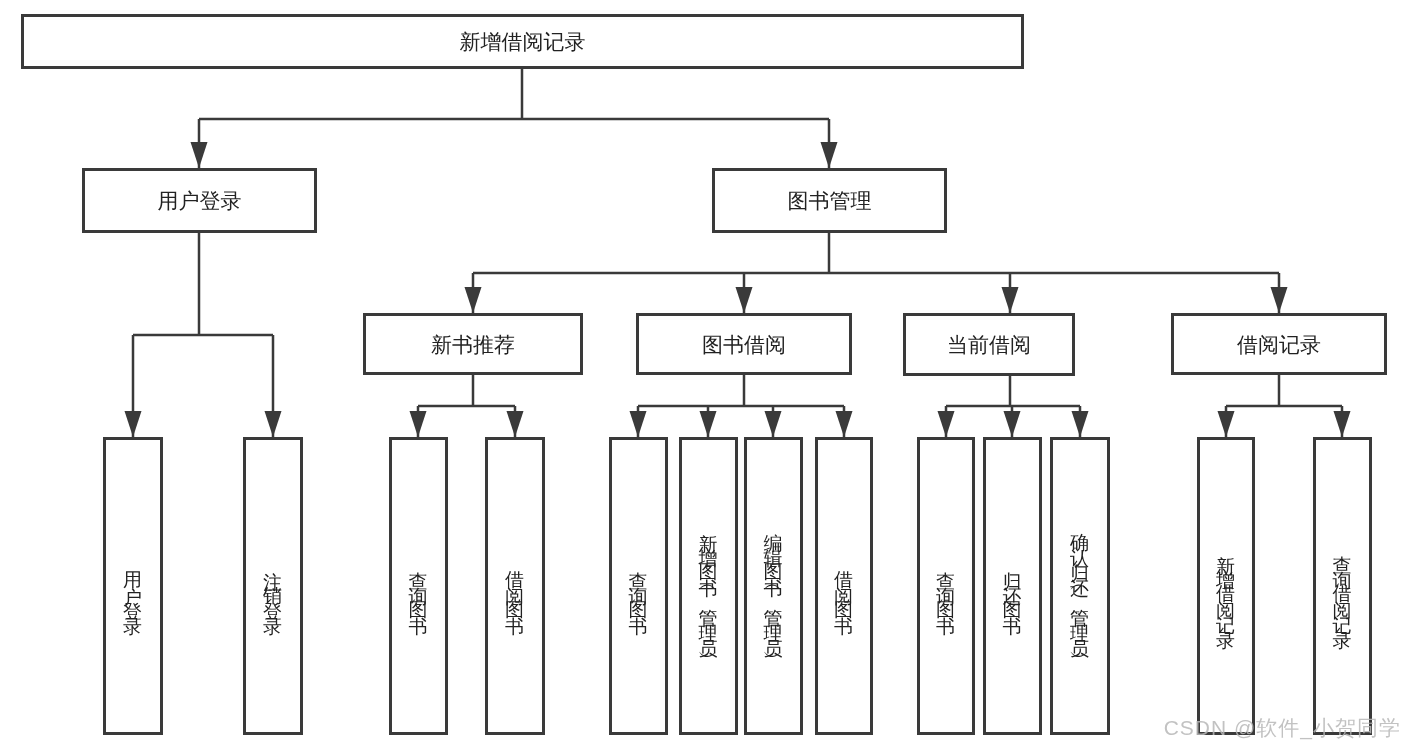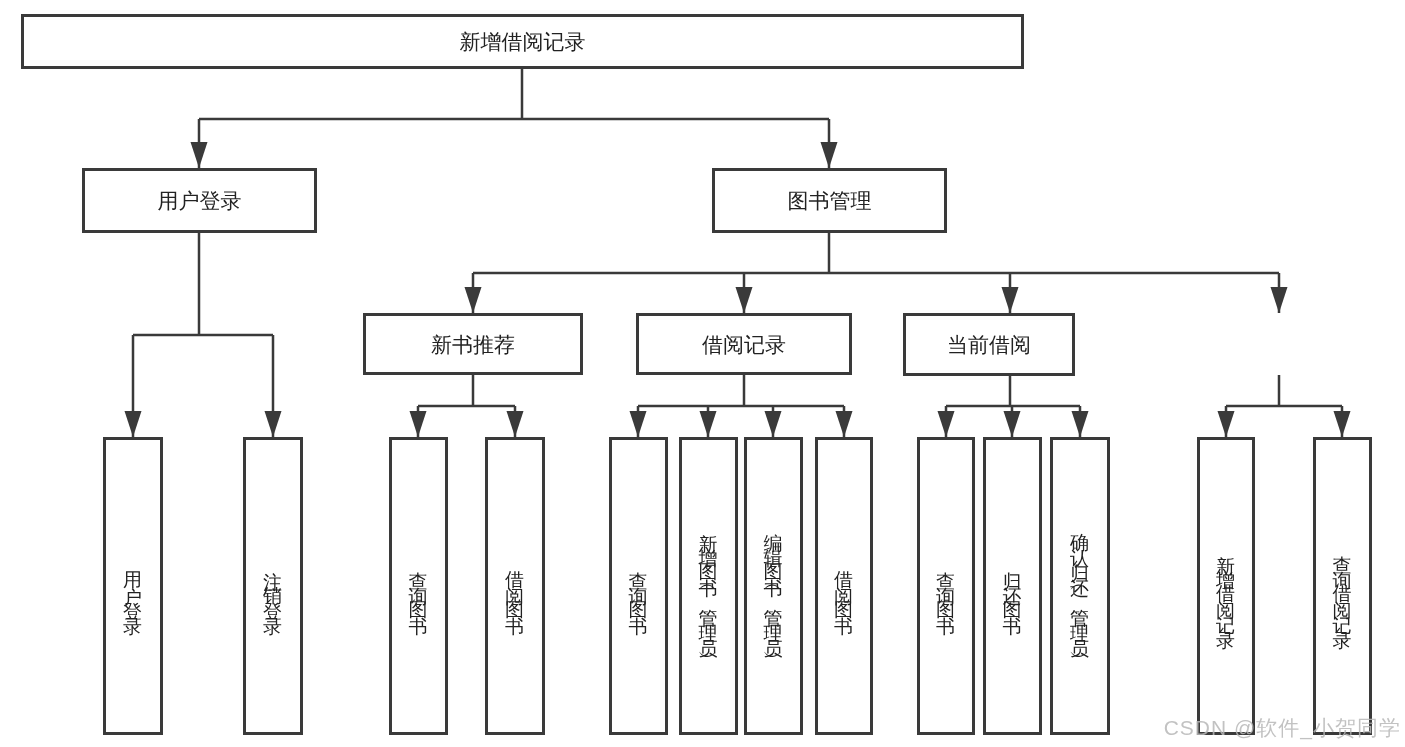--- a/index.html
+++ b/index.html
@@ -98,24 +98,27 @@
     <span>用户登录</span>
   </div>
   <div class="node" style="left:363px;top:313px;width:220px;height:62px">
     <span>新书推荐</span>
   </div>
 
   <div class="node" style="left:712px;top:168px;width:235px;height:65px">
     <span>图书管理</span>
   </div>
   <div class="node" style="left:636px;top:313px;width:216px;height:62px">
-    <span>借阅记录</span>
+    <span>图书借阅</span>
   </div>
   <div class="node" style="left:903px;top:313px;width:172px;height:63px">
     <span>当前借阅</span>
+  </div>
+  <div class="node" style="left:1171px;top:313px;width:216px;height:62px">
+    <span>借阅记录</span>
   </div>
 
   <div class="node leaf" style="left:103px;top:437px;width:60px;height:298px">
     <span class="vtext">用户登录</span>
   </div>
   <div class="node leaf" style="left:243px;top:437px;width:60px;height:298px">
     <span class="vtext">注销登录</span>
   </div>
 
   <div class="node leaf" style="left:389px;top:437px;width:59px;height:298px">

